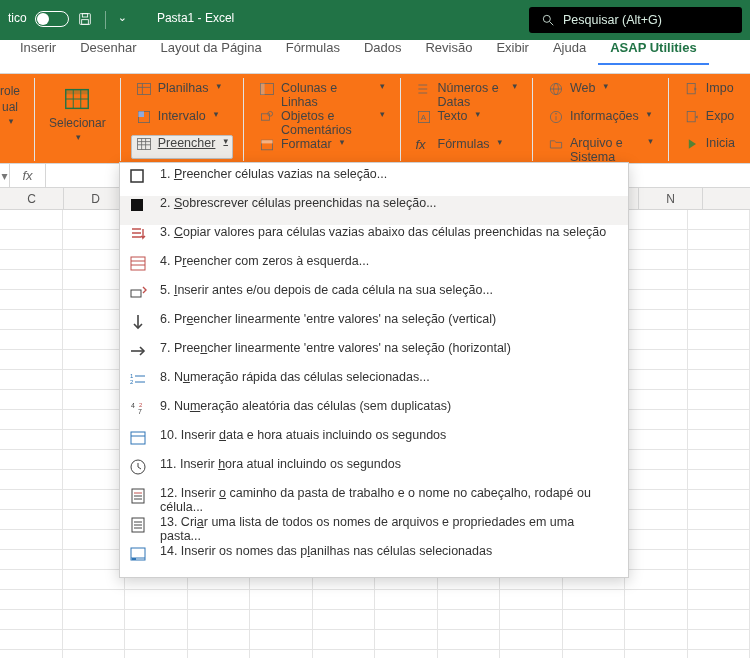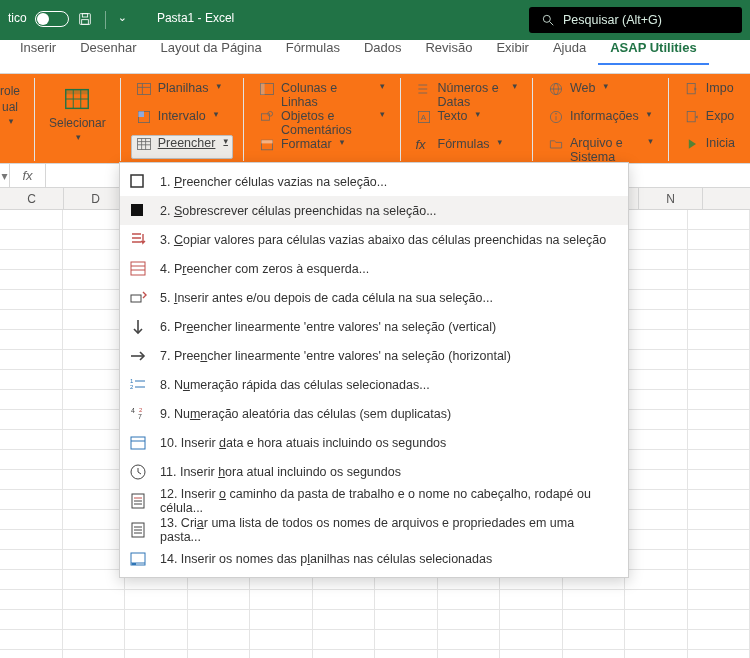--- a/index.html
+++ b/index.html
@@ -72,21 +72,21 @@
   .ch-cell { width: 64px; border-right: 1px solid #d6d6d6; display:flex; align-items:center; justify-content:center; font-size: 12px; color:#555;}
   .grid { position: relative; }
   .grow { display: flex; height: 20px; }
   .gcell { width: 64px; border-right: 1px solid #e4e4e4; border-bottom: 1px solid #e4e4e4; }
 
   .menu {
     position: absolute; top: 162px; left: 119px; width: 510px;
     background: #fff; border: 1px solid #cfcfcf; box-shadow: 0 4px 14px rgba(0,0,0,.18);
     padding: 4px 0; z-index: 50;
   }
-  .mitem { display: flex; align-items: center; height: 29px; padding: 0 12px 0 8px; font-size: 12.5px; color: #333; cursor: pointer; gap: 12px;}
+  .mitem { display: flex; align-items: flex-start; height: 29px; padding: 0 12px 0 8px; font-size: 12.5px; color: #333; cursor: pointer; gap: 12px;}
   .mitem:hover, .mitem.hov { background: #f3f2f1; }
   .micon { width: 20px; height: 20px; display: flex; align-items:center; justify-content:center; flex: none;}
   .micon svg { width: 18px; height: 18px; }
   .mtext u { text-decoration: underline; }
 </style>
 </head>
 <body>
 
 <div class="title-bar">
   <div class="title-left">

